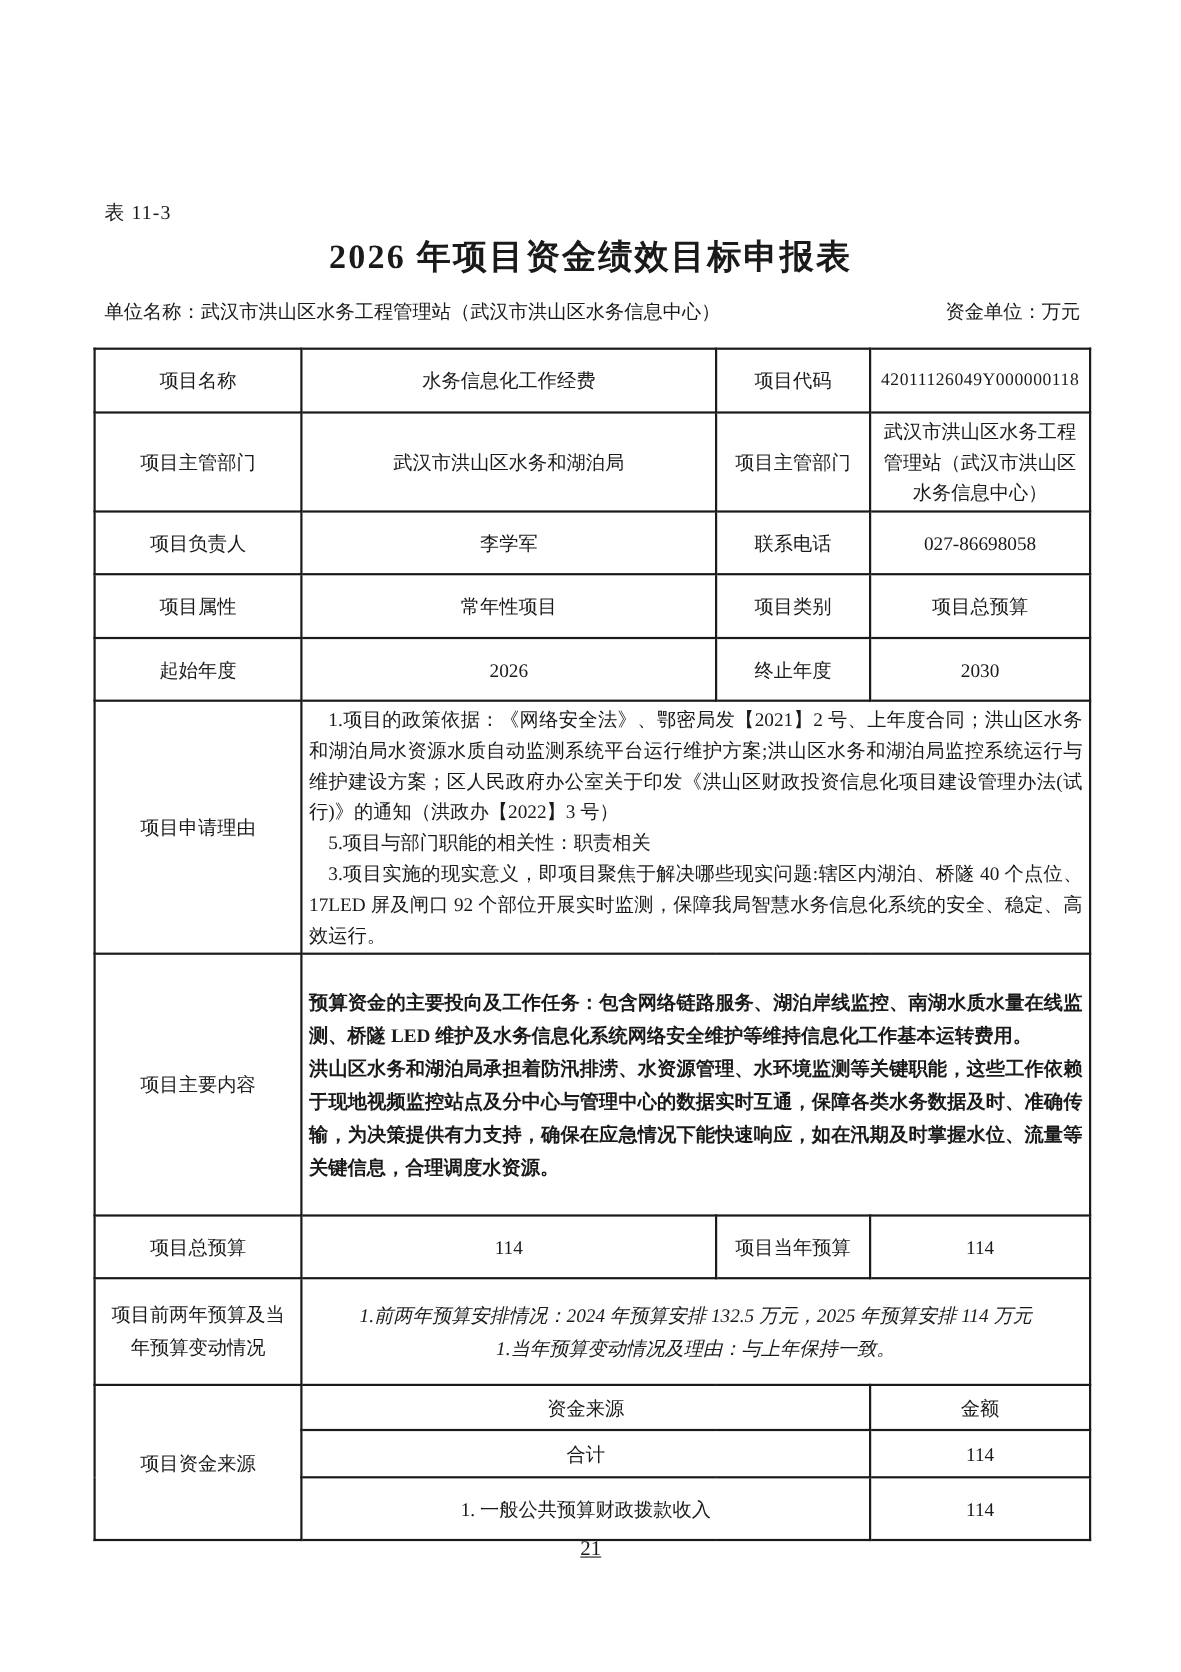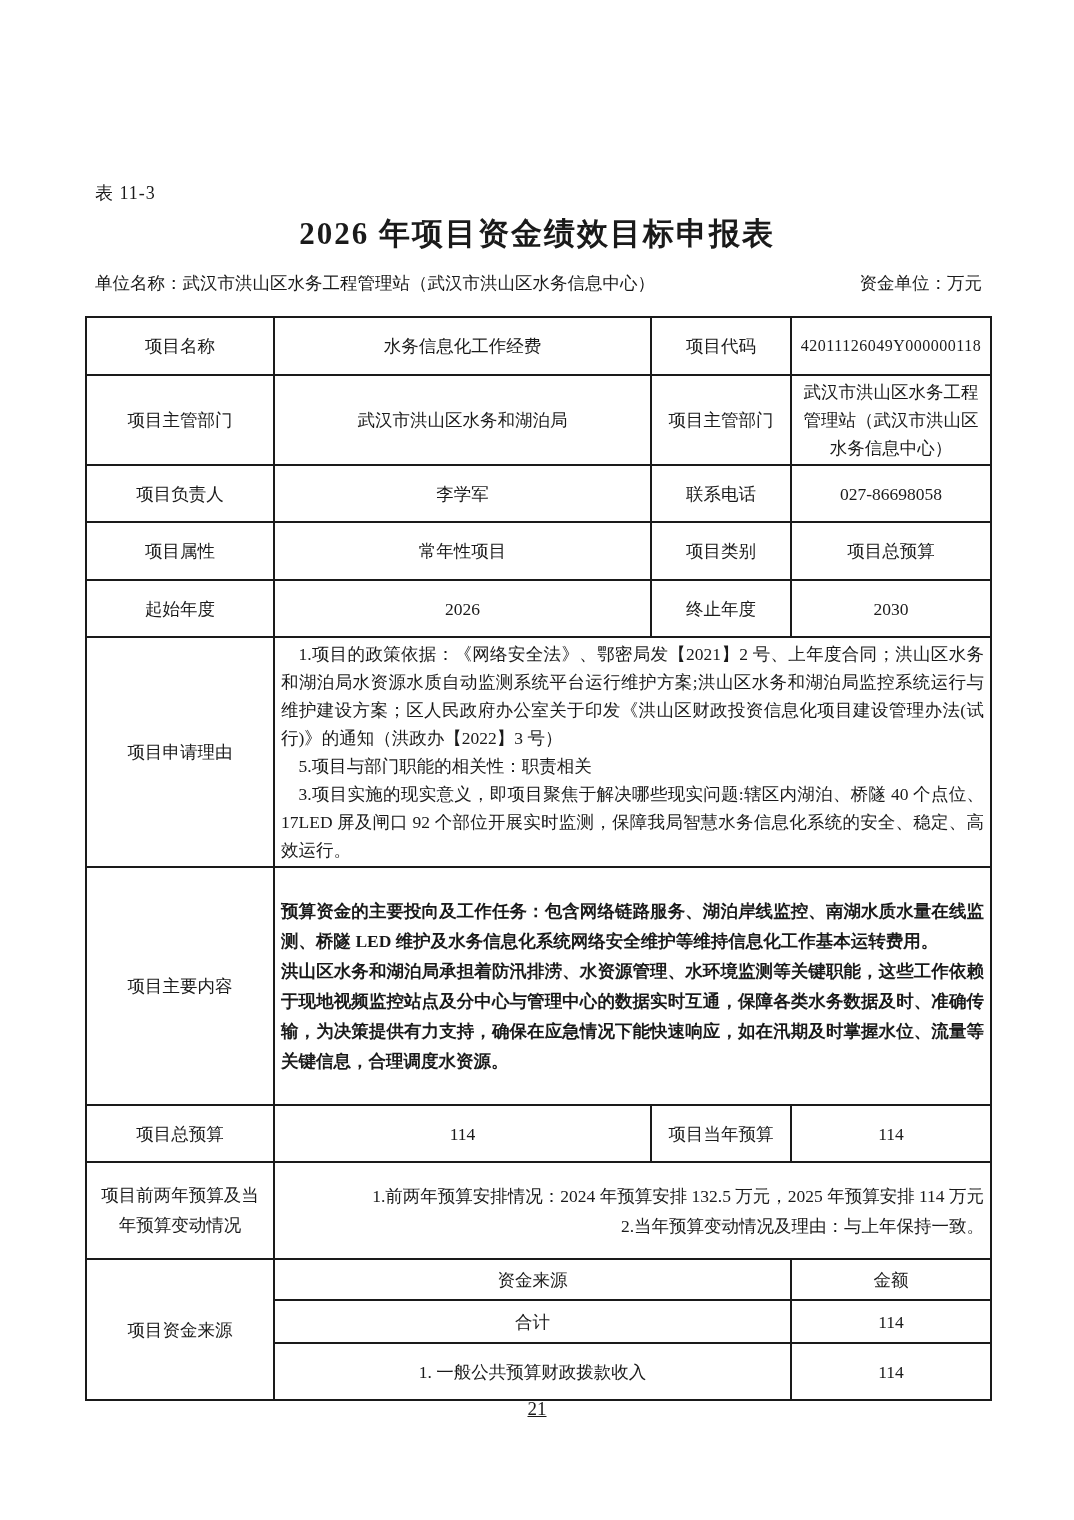--- a/index.html
+++ b/index.html
@@ -67,21 +67,22 @@
     line-height: 28px;
     text-align: justify;
   }
   .content-cell p {
     line-height: 30px;
     text-align: justify;
     font-weight: bold;
   }
   .prev-cell p {
     line-height: 30px;
-    text-align: right;
+    text-align: center;
+    font-style: italic;
   }
   .code-cell { font-size: 16px; letter-spacing: 0.5px; }
   .exec-cell { line-height: 28px; padding: 4px 8px; margin-top: 12px; }
   .src-left { text-align: left; padding-left: 14px; }
 
   .page-number {
     position: absolute;
     left: 0;
     top: 1398px;
     width: 1074px;
@@ -169,21 +170,21 @@
       <td>项目总预算</td>
       <td>114</td>
       <td>项目当年预算</td>
       <td>114</td>
     </tr>
 
     <tr style="height:97px">
       <td style="line-height:1.7; padding:2px 12px">项目前两年预算及当年预算变动情况</td>
       <td class="longtext prev-cell" colspan="3">
         <p>1.前两年预算安排情况：2024 年预算安排 132.5 万元，2025 年预算安排 114 万元</p>
-        <p>2.当年预算变动情况及理由：与上年保持一致。</p>
+        <p>1.当年预算变动情况及理由：与上年保持一致。</p>
       </td>
     </tr>
 
     <tr style="height:41px">
       <td rowspan="3">项目资金来源</td>
       <td colspan="2">资金来源</td>
       <td>金额</td>
     </tr>
     <tr style="height:43px">
       <td colspan="2">合计</td>

